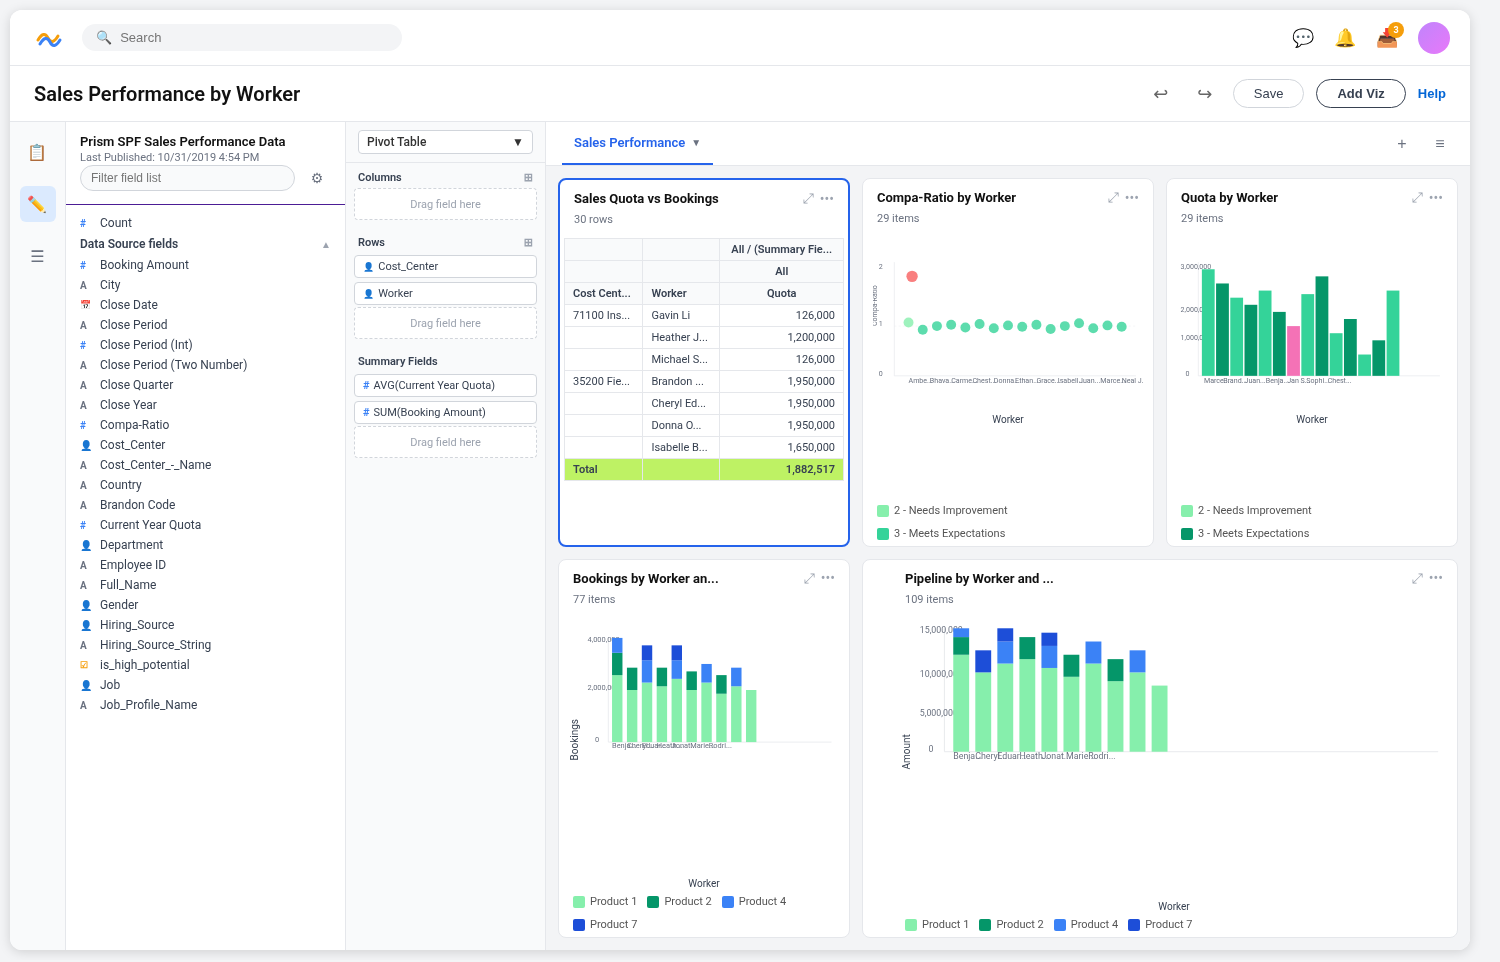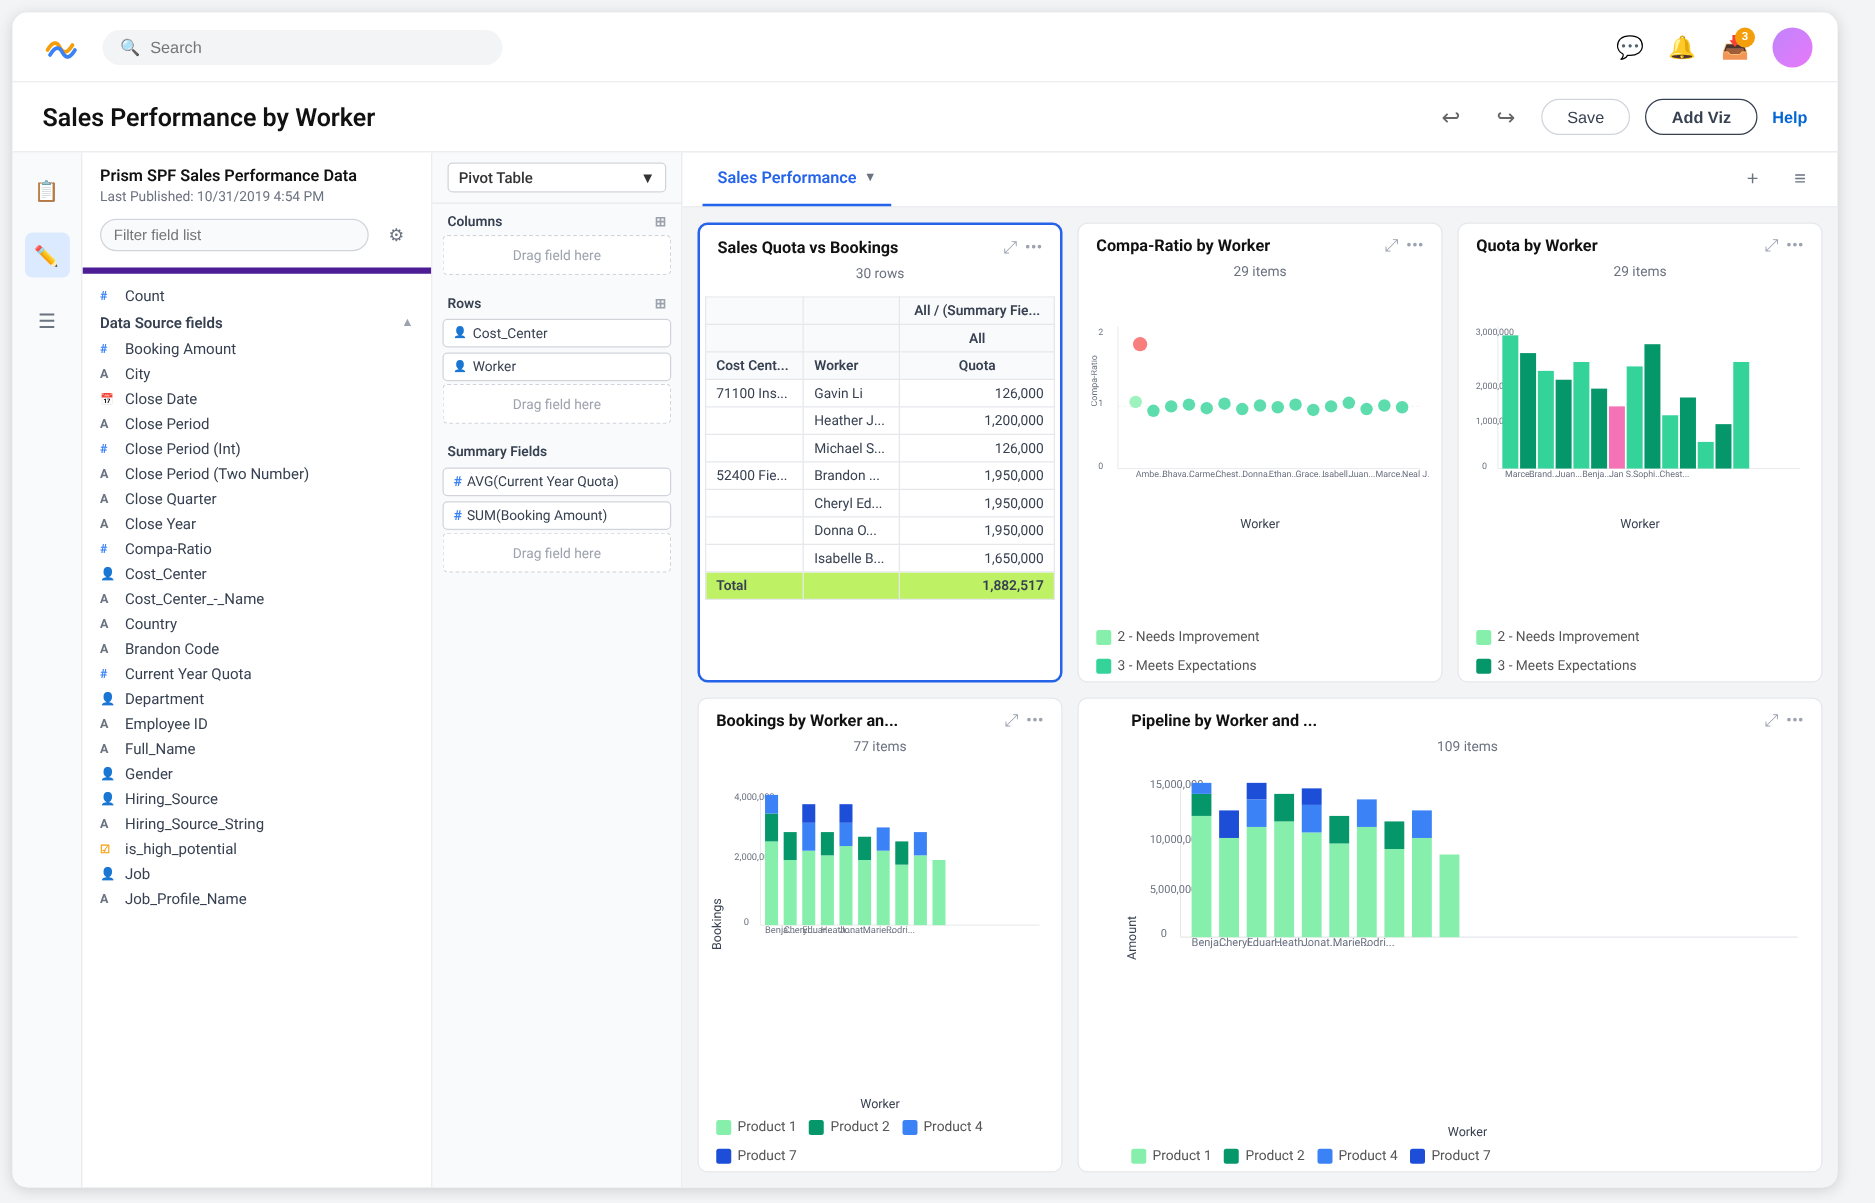--- a/index.html
+++ b/index.html
@@ -30,24 +30,24 @@
     
     .main-content { display: flex; flex: 1; overflow: hidden; }
 
     
     .left-sidebar { width: 56px; background: #f9fafb; border-right: 1px solid #e5e7eb; display: flex; flex-direction: column; align-items: center; padding: 12px 0; gap: 16px; flex-shrink: 0; }
     .sidebar-icon { width: 36px; height: 36px; display: flex; align-items: center; justify-content: center; border-radius: 6px; cursor: pointer; color: #6b7280; font-size: 16px; }
     .sidebar-icon.active { background: #dbeafe; color: #2563eb; }
 
     
     .fields-panel { width: 280px; background: #fff; border-right: 1px solid #e5e7eb; display: flex; flex-direction: column; flex-shrink: 0; overflow: hidden; }
-    .fields-header { padding: 12px 14px; border-bottom: 5px solid #4c1d95; }
+    .fields-header { padding: 12px 14px; border-bottom: 1px solid #4c1d95; }
     .fields-title { font-size: 13px; font-weight: 600; color: #111; }
     .fields-subtitle { font-size: 11px; color: #6b7280; margin-top: 2px; }
-    .fields-search { display: flex; align-items: center; gap: 8px; margin-top: 10px; }
+    .fields-search { display: flex; align-items: center; gap: 8px; }
     .fields-search input { flex: 1; border: 1px solid #d1d5db; border-radius: 16px; padding: 5px 10px; font-size: 12px; outline: none; background: #f9fafb; }
     .gear-btn { width: 28px; height: 28px; border: none; background: none; cursor: pointer; color: #6b7280; font-size: 14px; display: flex; align-items: center; justify-content: center; }
 
     .fields-list { flex: 1; overflow-y: auto; padding: 8px 0; }
     .field-section-header { display: flex; align-items: center; padding: 4px 14px; font-size: 12px; font-weight: 600; color: #374151; cursor: pointer; user-select: none; }
     .field-section-header .chevron { font-size: 10px; margin-left: auto; color: #9ca3af; }
     .field-item { display: flex; align-items: center; padding: 3px 14px; gap: 6px; cursor: pointer; color: #374151; font-size: 12px; }
     .field-type { font-size: 10px; font-weight: 700; color: #6b7280; width: 14px; flex-shrink: 0; }
     .field-type.hash { color: #3b82f6; }
     .field-type.text { color: #6b7280; }
@@ -104,21 +104,21 @@
     
     .scatter-svg { width: 100%; height: 180px; }
     
     .bar-svg { width: 100%; height: 180px; }
     
     .bottom-bar-svg { width: 100%; height: 160px; }
 
     .axis-label { font-size: 10px; fill: #6b7280; }
     .axis-line { stroke: #e5e7eb; stroke-width: 1; }
 
-    .count-right { font-size: 11px; color: #6b7280; padding: 0 14px; text-align: center; }
+    .count-right { font-size: 11px; color: #6b7280; padding: 0 14px; text-align: left; }
   </style>
 </head>
 <body>
 
 <div class="app-shell">
 
   <div class="top-nav">
     <div class="logo">
       <svg viewBox="0 0 36 36" fill="none">
         <circle cx="18" cy="18" r="18" fill="#fff"></circle>
@@ -374,21 +374,21 @@
                     <td></td>
                     <td>Heather J...</td>
                     <td class="num-cell">1,200,000</td>
                   </tr>
                   <tr>
                     <td></td>
                     <td>Michael S...</td>
                     <td class="num-cell">126,000</td>
                   </tr>
                   <tr>
-                    <td>52400 Fie...</td>
+                    <td>35200 Fie...</td>
                     <td>Brandon ...</td>
                     <td class="num-cell">1,950,000</td>
                   </tr>
                   <tr>
                     <td></td>
                     <td>Cheryl Ed...</td>
                     <td class="num-cell">1,950,000</td>
                   </tr>
                   <tr>
                     <td></td>

